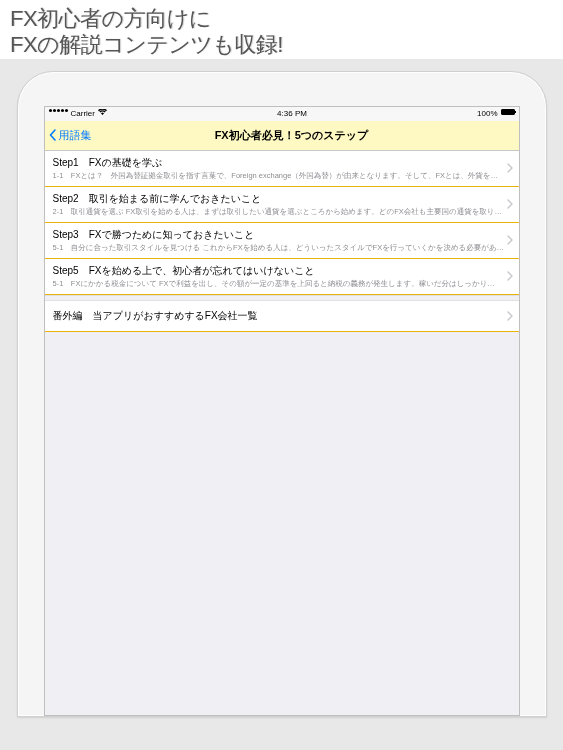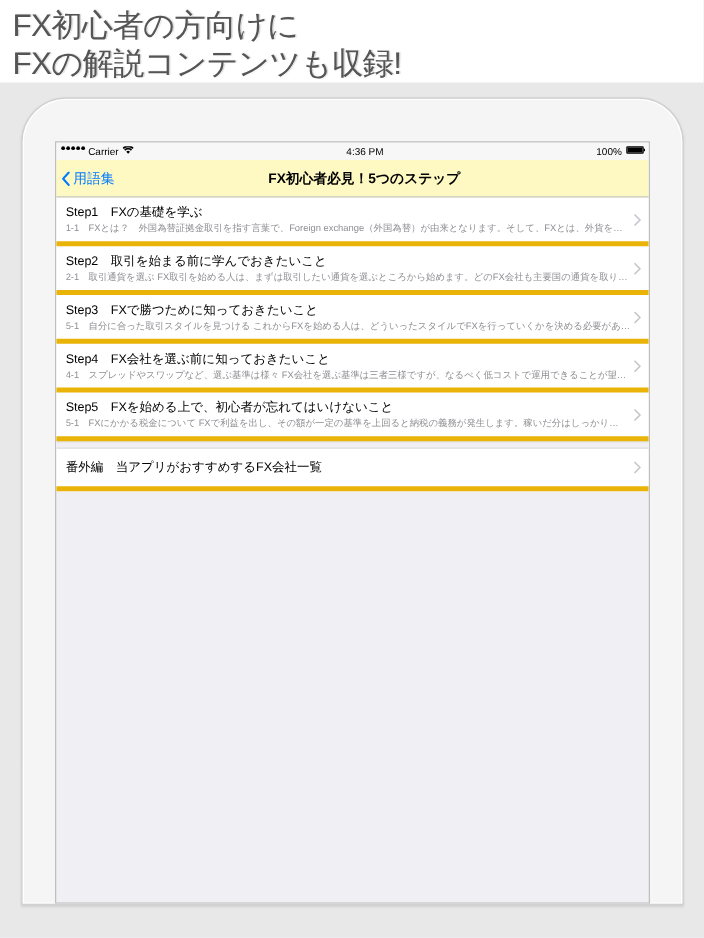--- a/index.html
+++ b/index.html
@@ -5,21 +5,21 @@
   * { margin: 0; padding: 0; box-sizing: border-box; }
   html, body { width: 563px; height: 750px; font-family: -apple-system, "Helvetica Neue", Arial, sans-serif; }
   body { background: #e8e8e8; }
 
   
   .promo {
     padding: 6px 10px 0 10px;
     background: #ffffff;
   }
   .promo .line {
-    font-size: 25px;
+    font-size: 22px;
     font-weight: 300;
     line-height: 1.2;
     letter-spacing: -0.5px;
     white-space: nowrap;
   }
   .promo .gray { color: #555; text-shadow: 0 1px 0 #fff, 1px 0 1px #ccc; }
   .promo .red  { color: #e63333; text-shadow: 0 1px 0 #fff, 1px 0 1px #f0b0b0; }
 
   
   .device-outer {
@@ -87,21 +87,21 @@
   }
   .back-chevron {
     width: 8px; height: 12px; margin-right: 2px;
   }
   .back-chevron svg { display: block; }
   .nav-title { font-size: 11px; font-weight: 600; color: #000; padding-left: 20px; }
 
   
   .list { background: #fff; }
   .row {
-    border-bottom: 4px solid #eab308;
+    border-bottom: 1px solid #eab308;
     padding: 5px 7px 5px 8px;
     position: relative;
     cursor: pointer;
   }
   .row-title {
     font-size: 10px;
     color: #000;
     white-space: nowrap;
     overflow: hidden;
     text-overflow: ellipsis;
@@ -199,29 +199,20 @@
       <div class="row">
         <div class="row-title">Step3　FXで勝つために知っておきたいこと</div>
         <div class="row-sub">5-1　自分に合った取引スタイルを見つける これからFXを始める人は、どういったスタイルでFXを行っていくかを決める必要があ…</div>
         <span class="chevron">
             <svg viewBox="0 0 6 10">
               <polyline points="1,1 5,5 1,9" fill="none" stroke="#c7c7cc" stroke-width="1.4" stroke-linecap="round" stroke-linejoin="round"></polyline>
             </svg>
           </span>
       </div>
 
-      <div class="row">
-        <div class="row-title">Step4　FX会社を選ぶ前に知っておきたいこと</div>
-        <div class="row-sub">4-1　スプレッドやスワップなど、選ぶ基準は様々 FX会社を選ぶ基準は三者三様ですが、なるべく低コストで運用できることが望…</div>
-        <span class="chevron">
-            <svg viewBox="0 0 6 10">
-              <polyline points="1,1 5,5 1,9" fill="none" stroke="#c7c7cc" stroke-width="1.4" stroke-linecap="round" stroke-linejoin="round"></polyline>
-            </svg>
-          </span>
-      </div>
 
       <div class="row">
         <div class="row-title">Step5　FXを始める上で、初心者が忘れてはいけないこと</div>
         <div class="row-sub">5-1　FXにかかる税金について FXで利益を出し、その額が一定の基準を上回ると納税の義務が発生します。稼いだ分はしっかり…</div>
         <span class="chevron">
             <svg viewBox="0 0 6 10">
               <polyline points="1,1 5,5 1,9" fill="none" stroke="#c7c7cc" stroke-width="1.4" stroke-linecap="round" stroke-linejoin="round"></polyline>
             </svg>
           </span>
       </div>

